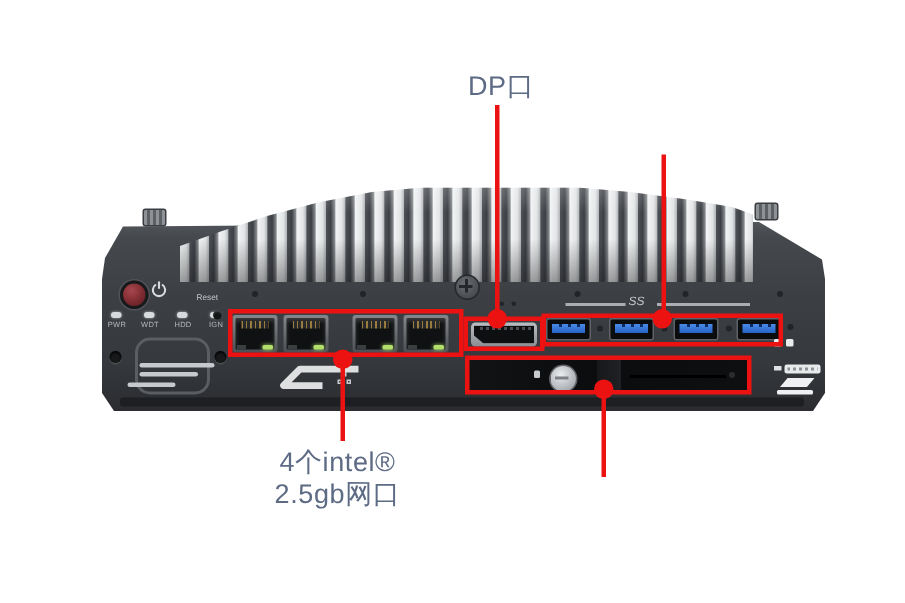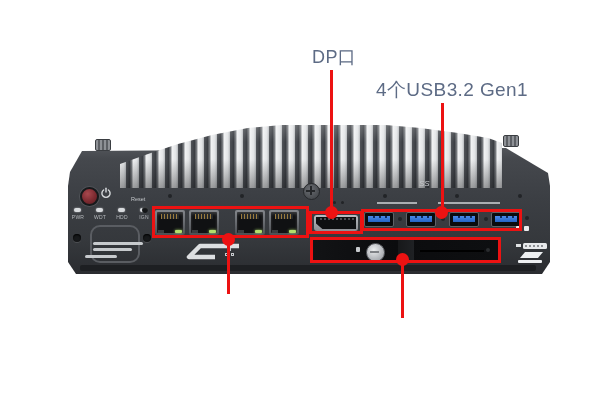--- a/index.html
+++ b/index.html
@@ -73,21 +73,21 @@
     clip-path:polygon(0 0,100% 0,100% 100%,16% 100%,0 55%);}
   .dp-pins{position:absolute;left:6px;right:4px;top:3px;height:2px;
     background:repeating-linear-gradient(90deg,#4a4d51 0 2px,#0e0f11 2px 4px);}
 
   .usb{position:absolute;width:30px;height:15px;border-radius:2px;background:#0a0c0e;
     border:1px solid #5f6267;box-sizing:border-box;}
   .usb .tongue{position:absolute;left:3px;right:3px;top:3px;height:6px;
     background:linear-gradient(#4a8ae8,#2563c4);}
   .usb .tongue::after{content:'';position:absolute;left:1px;right:1px;top:0;height:2px;
     background:repeating-linear-gradient(90deg,transparent 0 4px,#0c2a5e 4px 6px);}
-  .ss-logo{position:absolute;left:419px;top:179px;font-size:8px;font-style:italic;
+  .ss-logo{position:absolute;left:419px;top:196px;font-size:8px;font-style:italic;
     font-weight:normal;color:#c3c6ca;letter-spacing:0;}
   .ss-line{position:absolute;height:1.5px;background:#aaadb1;top:202px;}
 
   .tray{position:absolute;left:312px;top:239px;width:186px;height:23px;
     background:linear-gradient(90deg,#121315 0%,#0b0c0e 45%,#0e0f11 100%);}
   .tray::before{content:'';position:absolute;left:0;right:0;top:0;height:1px;
     background:rgba(255,255,255,.14);}
   .thumbscrew{position:absolute;left:366px;top:243px;width:17px;height:17px;border-radius:50%;
     background:radial-gradient(circle at 40% 35%,#eceeef,#b9bcc0 55%,#8f9296);
     border:1px solid #5f6267;}
@@ -236,15 +236,18 @@
   <div class="rline" style="left:441px;top:103px;height:109px;"></div>
   <div class="rline" style="left:227px;top:240px;height:54px;"></div>
   <div class="rline" style="left:401px;top:259px;height:59px;"></div>
 
   <div class="rdot" style="left:325px;top:206px;"></div>
   <div class="rdot" style="left:435px;top:206px;"></div>
   <div class="rdot" style="left:222px;top:233px;"></div>
   <div class="rdot" style="left:396px;top:253px;"></div>
 
   <div class="label" style="left:312px;top:47px;">DP口</div>
-  <div class="label" style="left:376px;top:79px;font-size:19px;">4个USB3.2 Gen1</div>
+  <div class="label" style="left:165px;top:298px;width:120px;text-align:center;">
+    <div>4个intel®</div>
+    <div>2.5gb网口</div>
+  </div>
 
 </div>
 
 </body></html>

